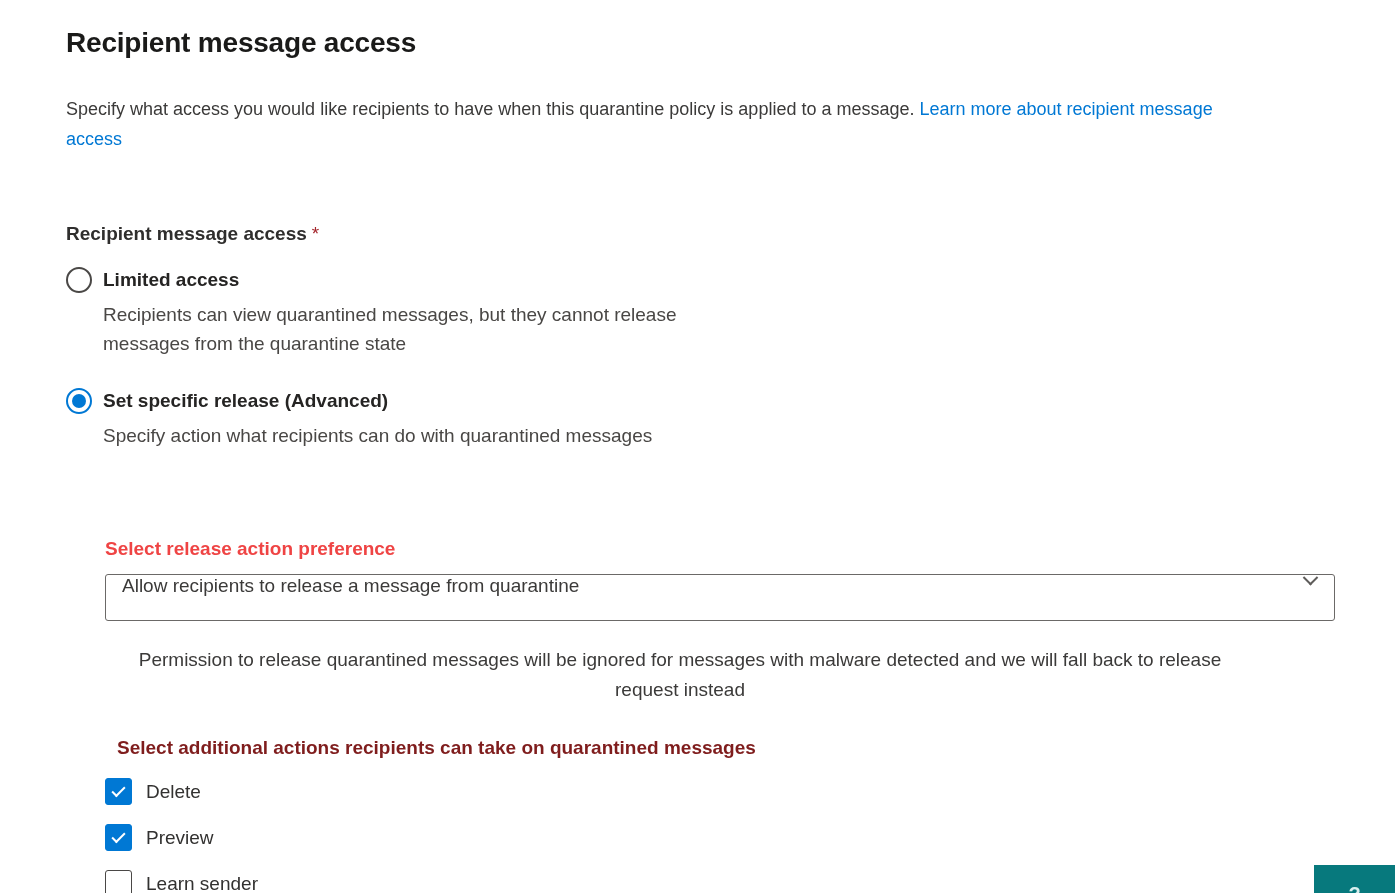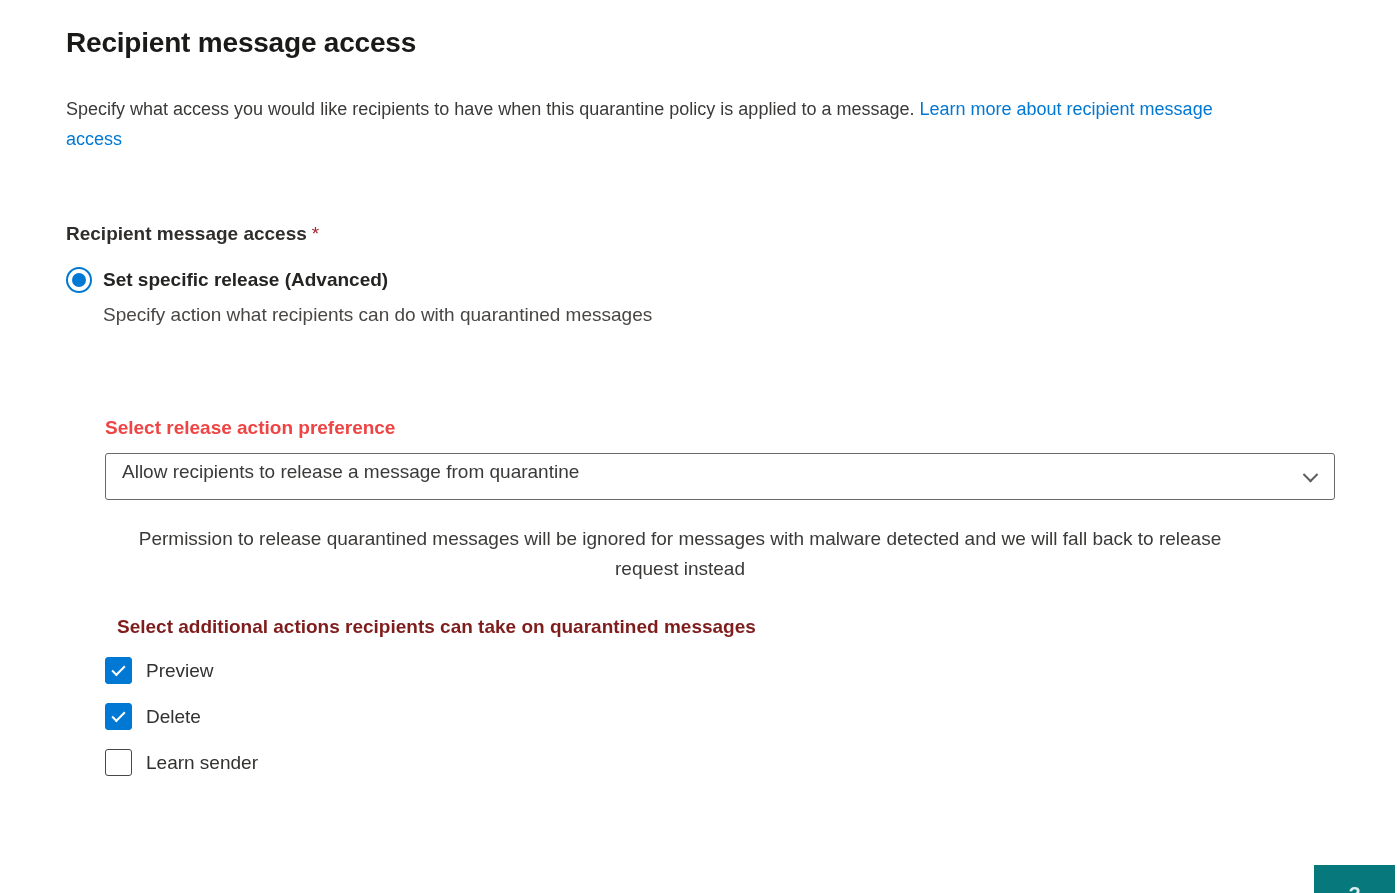--- a/index.html
+++ b/index.html
@@ -61,21 +61,21 @@
   }
 
   .advanced { margin-left: 39px; margin-top: 88px; }
   .select-label { font-size: 19px; font-weight: 600; color: #ef4444; }
 
   .dropdown {
     margin-top: 14px;
     width: 1230px; height: 47px;
     border: 1.5px solid #6b6967; border-radius: 3px;
     background: #fff;
-    display: flex; align-items: flex-end; justify-content: space-between;
+    display: flex; align-items: flex-start; justify-content: space-between;
     padding: 0 18px 16px 16px;
     cursor: pointer;
   }
   .dropdown-value { font-size: 19px; color: #3b3a39; }
   .chevron {
     width: 11px; height: 11px;
     border-right: 2px solid #5f5d5b; border-bottom: 2px solid #5f5d5b;
     transform: rotate(45deg) translate(-2px, -2px);
     flex: none;
   }
@@ -132,20 +132,27 @@
 <body>
 
 <div class="page">
 
   <h1 class="title">Recipient message access</h1>
 
   <p class="intro"><span>Specify what access you would like recipients to have when this quarantine policy is applied to a message. </span><a class="link">Learn more about recipient message access</a></p>
 
   <div class="field-label"><span>Recipient message access</span><span class="required">*</span></div>
 
+  <div class="radio-option">
+    <div class="radio-row">
+      <span class="radio-circle"></span>
+      <span class="radio-label">Limited access</span>
+    </div>
+    <div class="radio-desc">Recipients can view quarantined messages, but they cannot release messages from the quarantine state</div>
+  </div>
 
   <div class="radio-option selected">
     <div class="radio-row">
       <span class="radio-circle">
           <span class="radio-dot"></span>
         </span>
       <span class="radio-label">Set specific release (Advanced)</span>
     </div>
     <div class="radio-desc">Specify action what recipients can do with quarantined messages</div>
   </div>
@@ -160,28 +167,28 @@
     </div>
 
     <div class="note">Permission to release quarantined messages will be ignored for messages with malware detected and we will fall back to release request instead</div>
 
     <div class="additional-label">Select additional actions recipients can take on quarantined messages</div>
 
     <div class="checkbox-row checked">
       <span class="checkbox">
           <span class="checkmark"></span>
         </span>
-      <span class="checkbox-label">Preview</span>
+      <span class="checkbox-label">Delete</span>
     </div>
 
     <div class="checkbox-row checked">
       <span class="checkbox">
           <span class="checkmark"></span>
         </span>
-      <span class="checkbox-label">Delete</span>
+      <span class="checkbox-label">Preview</span>
     </div>
 
     <div class="checkbox-row">
       <span class="checkbox"></span>
       <span class="checkbox-label">Learn sender</span>
     </div>
 
   </div>
 </div>
 

